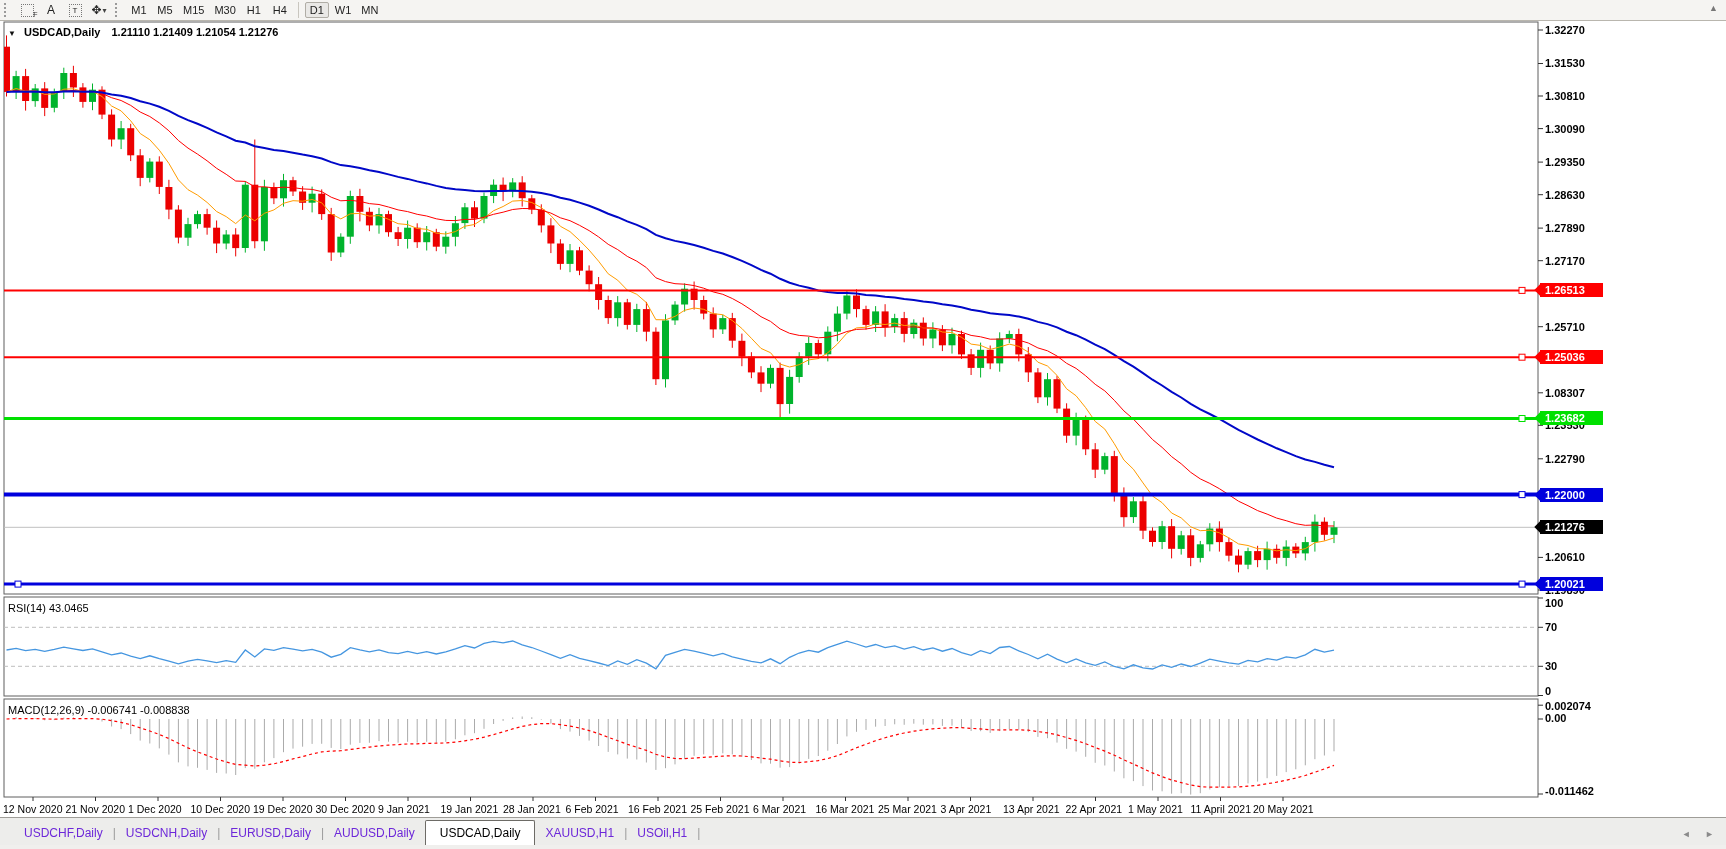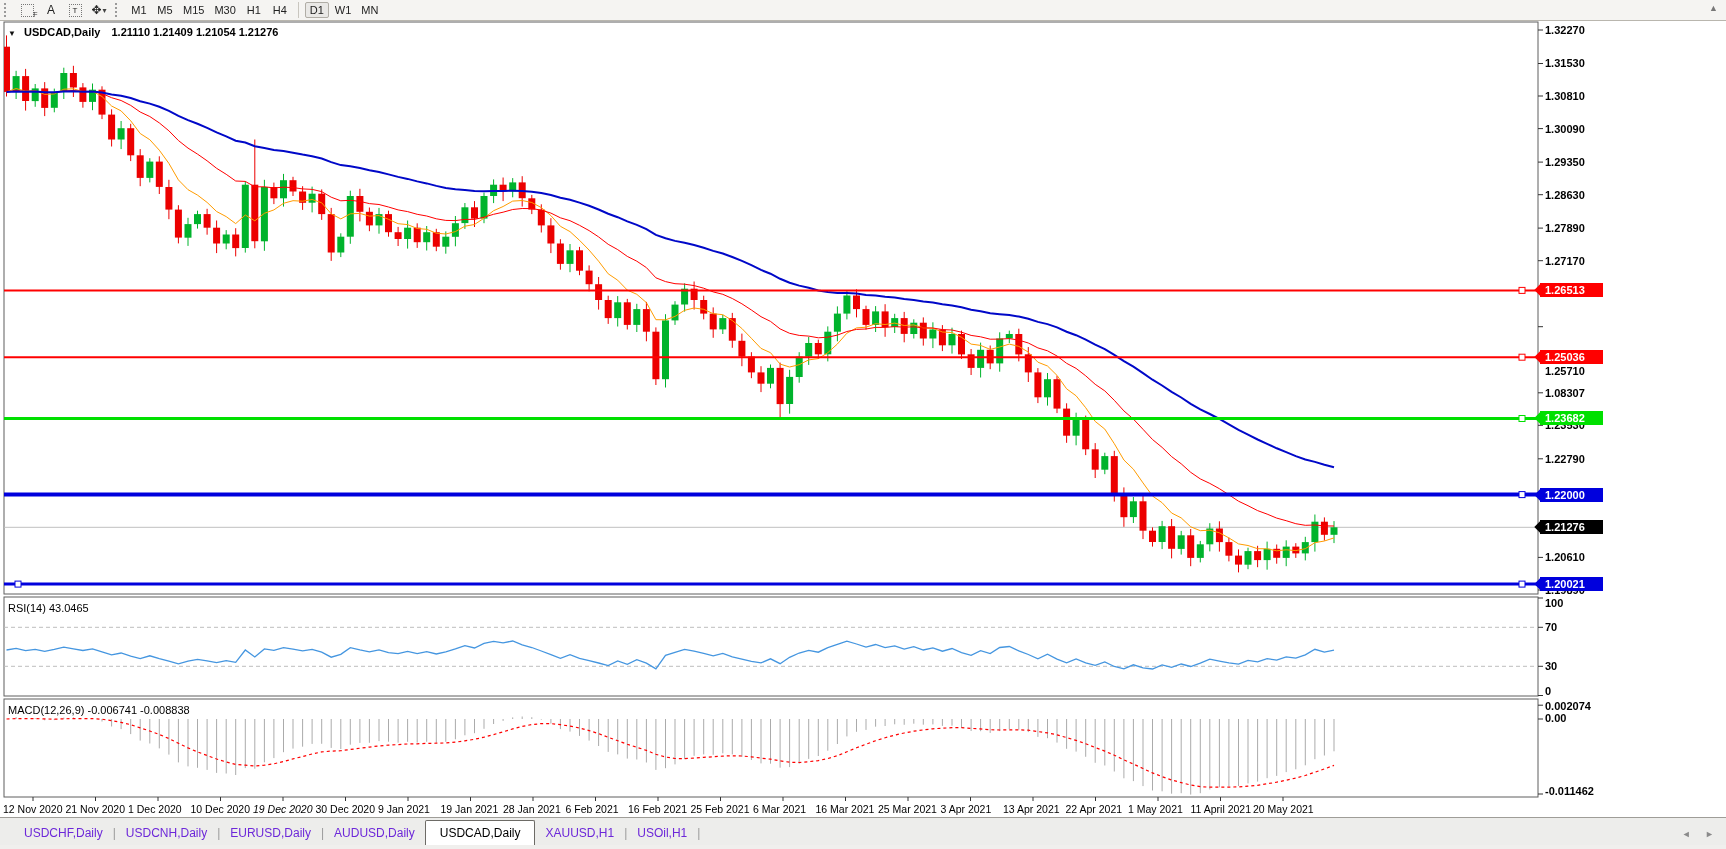--- a/index.html
+++ b/index.html
@@ -270,21 +270,21 @@
     <div class="panel-label" style="top:683px;">MACD(12,26,9) -0.006741 -0.008838</div>
   <div class="axis-num" style="top: 9px;">1.32270</div>
       <div class="axis-num" style="top: 42.4734px;">1.31530</div>
       <div class="axis-num" style="top: 75.0421px;">1.30810</div>
       <div class="axis-num" style="top: 107.611px;">1.30090</div>
       <div class="axis-num" style="top: 141.084px;">1.29350</div>
       <div class="axis-num" style="top: 173.653px;">1.28630</div>
       <div class="axis-num" style="top: 207.126px;">1.27890</div>
       <div class="axis-num" style="top: 239.695px; text-align: right;">1.27170</div>
       <div class="axis-num" style="top: 272.264px;">1.26450</div>
-      <div class="axis-num" style="top: 305.737px; margin-top: 44px;">1.25710</div>
+      <div class="axis-num" style="top: 305.737px;">1.25710</div>
       <div class="axis-num" style="top: 338.306px;">1.24990</div>
       <div class="axis-num" style="top: 371.779px;">1.08307</div>
       <div class="axis-num" style="top: 404.348px;">1.23530</div>
       <div class="axis-num" style="top: 437.822px;">1.22790</div>
       <div class="axis-num" style="top: 470.843px;">1.22060</div>
       <div class="axis-num" style="top: 503.864px;">1.21330</div>
       <div class="axis-num" style="top: 536.432px;">1.20610</div>
       <div class="axis-num" style="top: 569.001px;">1.19890</div>
       <div class="axis-num" style="top: 582px;">100</div>
       <div class="axis-num" style="top: 606.25px; text-align: center;">70</div>
@@ -296,21 +296,21 @@
       <div class="price-tag" style="top: 269.414px; background: rgb(255, 0, 0); --c: #ff0000;">1.26513</div>
       <div class="price-tag" style="top: 336.225px; background: rgb(255, 0, 0); --c: #ff0000;">1.25036</div>
       <div class="price-tag" style="top: 397.472px; background: rgb(0, 224, 0); --c: #00e000;">1.23682</div>
       <div class="price-tag" style="top: 473.557px; background: rgb(0, 0, 221); --c: #0000dd;">1.22000</div>
       <div class="price-tag" style="top: 563.075px; background: rgb(0, 0, 221); --c: #0000dd;">1.20021</div>
       <div class="price-tag" style="top: 506.306px; background: rgb(0, 0, 0); --c: #000000;">1.21276</div>
       <div class="date-label" style="left: 3px; top: 782px;">12 Nov 2020</div>
       <div class="date-label" style="left: 65.5px; top: 782px;">21 Nov 2020</div>
       <div class="date-label" style="left: 128px; top: 782px;">1 Dec 2020</div>
       <div class="date-label" style="left: 190.5px; top: 782px;">10 Dec 2020</div>
-      <div class="date-label" style="left: 253px; top: 782px; font-style: italic;">19 Dec 2020</div>
+      <div class="date-label" style="left: 253px; top: 782px;">19 Dec 2020</div>
       <div class="date-label" style="left: 315.5px; top: 782px;">30 Dec 2020</div>
       <div class="date-label" style="left: 378px; top: 782px;">9 Jan 2021</div>
       <div class="date-label" style="left: 440.5px; top: 782px;">19 Jan 2021</div>
       <div class="date-label" style="left: 503px; top: 782px;">28 Jan 2021</div>
       <div class="date-label" style="left: 565.5px; top: 782px;">6 Feb 2021</div>
       <div class="date-label" style="left: 628px; top: 782px;">16 Feb 2021</div>
       <div class="date-label" style="left: 690.5px; top: 782px;">25 Feb 2021</div>
       <div class="date-label" style="left: 753px; top: 782px;">6 Mar 2021</div>
       <div class="date-label" style="left: 815.5px; top: 782px;">16 Mar 2021</div>
       <div class="date-label" style="left: 878px; top: 782px;">25 Mar 2021</div>

